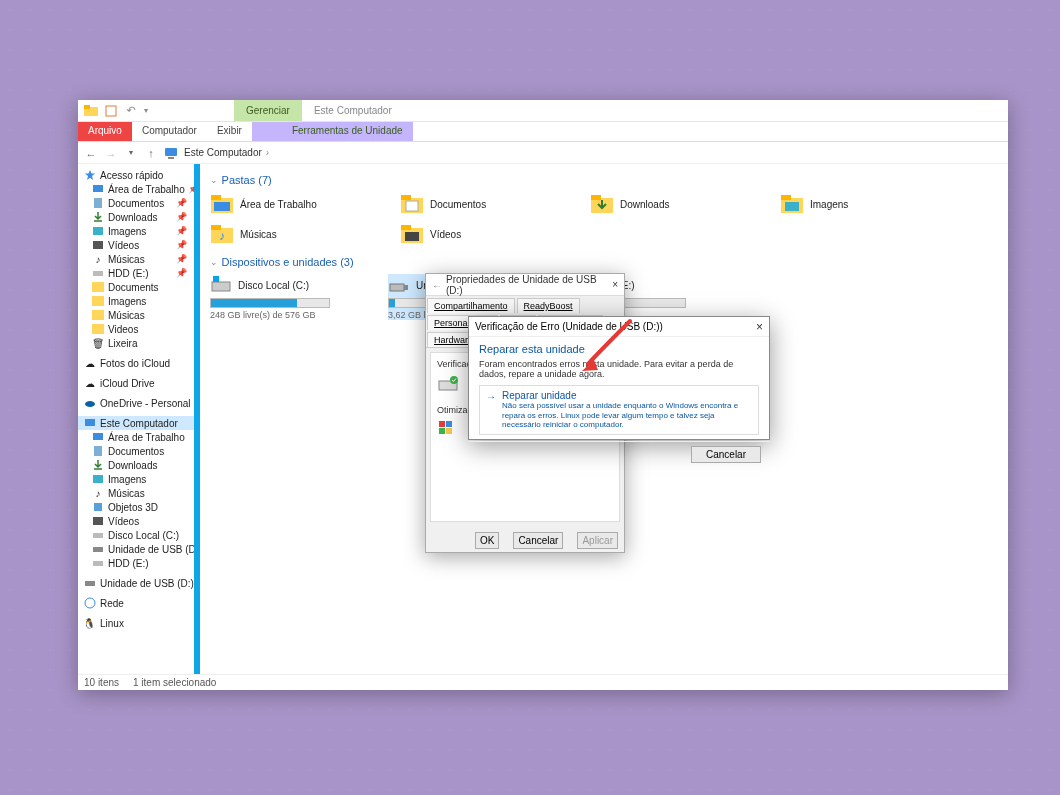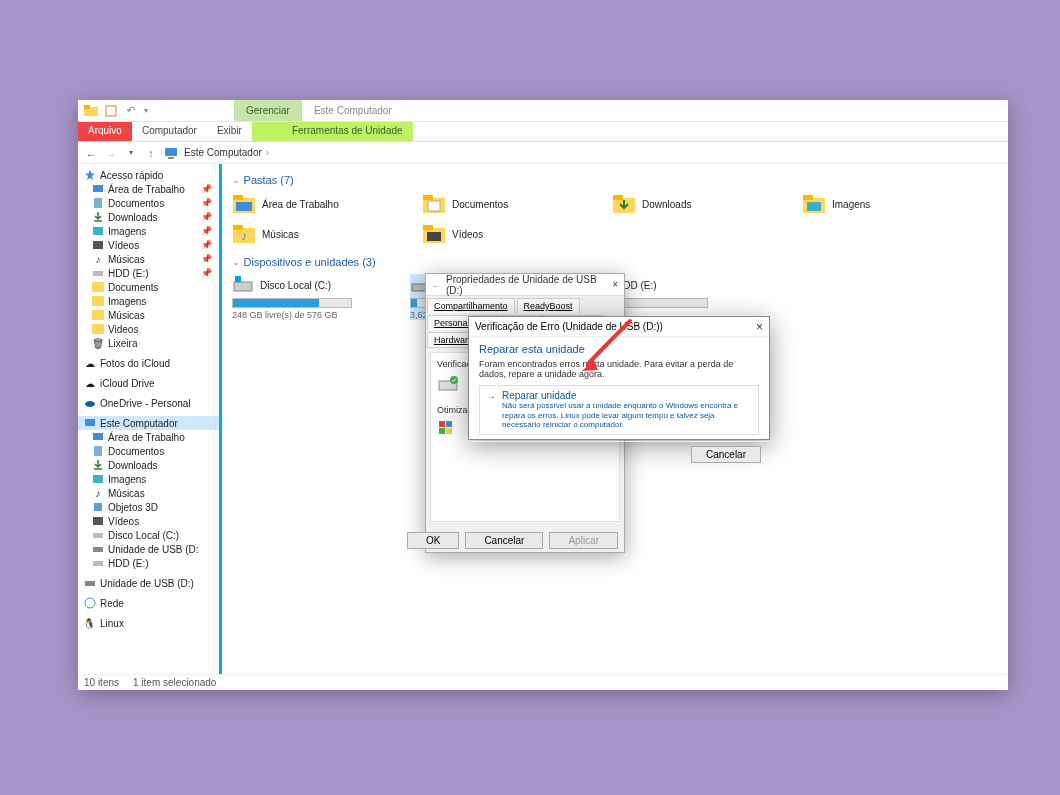--- a/index.html
+++ b/index.html
@@ -41,37 +41,37 @@
 .ribbon {
   height: 20px;
   background:#fff;
   display:flex; align-items:stretch;
   border-bottom: 1px solid #ddd;
 }
 .ribbon .rt {
   padding:3px 10px; font-size:10px; color:#444; cursor:default;
 }
 .ribbon .rt.file { background:#ef4444; color:#fff; }
-.ribbon .rt.tool { background:#bef264; color:#3a5c1e;padding-left:40px; }
+.ribbon .rt.tool { background:#c4b5fd; color:#3a5c1e;padding-left:40px; }
 
 
 .addressrow {
   height: 22px;
   display:flex; align-items:center; gap:6px;
   padding: 0 6px;
   border-bottom: 1px solid #eee;
 }
 .nav-arrow { width:14px; height:14px; color:#666; display:flex;align-items:center;justify-content:center; }
 .breadcrumb { display:flex; align-items:center; gap:4px; font-size:10px; color:#333; }
 .breadcrumb .sep { color:#999; }
 .bc-icon { width:14px; height:14px; }
 
 
 .body { display:flex; height: calc(100% - 22px - 20px - 22px - 16px); }
-.sidebar { width: 144px; border-right:3px solid #0ea5e9; padding:4px 0; overflow:hidden; }
+.sidebar { width: 122px; border-right:6px solid #0ea5e9; padding:4px 0; overflow:hidden; }
 .sidebar .item { display:flex; align-items:center; gap:4px; padding:1px 6px 1px 14px; font-size:10px; color:#222; white-space:nowrap; }
 .sidebar .item.top { padding-left:6px; font-weight:normal; }
 .sidebar .item .pin { margin-left:auto; color:#888; font-size:9px; }
 .sidebar .item.selected { background:#cde8ff; }
 .sidebar .spacer { height:6px; }
 .sb-ico { width:12px; height:12px; display:inline-flex; align-items:center; justify-content:center; flex-shrink:0; }
 
 .content { flex:1; padding:6px 10px; position:relative; }
 .section-hdr { color:#1a5fb4; font-size:11px; margin:4px 0 6px 0; display:flex; align-items:center; gap:4px; }
 .section-hdr .chev { color:#888; font-size:9px; }
@@ -101,21 +101,21 @@
 .dlg-props .dlg-title { height:22px; background:#fff; border-bottom:1px solid #ddd; display:flex; align-items:center; padding:0 6px; color:#333; font-size:10px; }
 .dlg-props .dlg-title .x { margin-left:auto; color:#333; }
 .dlg-props .tabs { display:flex; flex-wrap:wrap; background:#f0f0f0; border-bottom:1px solid #ccc; }
 .dlg-props .tabs .t { padding:2px 6px; font-size:9px; border:1px solid #ccc; border-bottom:none; background:#f8f8f8; margin:2px 1px 0 1px;text-decoration:underline; }
 .dlg-props .tabs .t.active { background:#fff; }
 .dlg-props .panel { background:#fff; margin:4px; border:1px solid #ddd; padding:6px; height:170px; }
 .dlg-props .grp-label { font-size:9px; color:#333; margin-bottom:4px; }
 .dlg-props .row { display:flex; gap:6px; align-items:flex-start; margin-bottom:10px; }
 .dlg-props .ico { width:22px; height:22px; flex-shrink:0; }
 .dlg-props .btns { display:flex; gap:6px; justify-content:flex-end; padding:6px; }
-.dlg-props .btn { border:1px solid #aaa; background:#e9e9e9; padding:2px 18px; font-size:10px; }
+.dlg-props .btn { border:1px solid #aaa; background:#e9e9e9; padding:2px 4px; font-size:10px;margin-left:8px; }
 .dlg-props .btn.disabled { color:#999; }
 
 
 .dlg-err {
   position:absolute; top:316px; left:468px; width:302px; height:124px;
   background:#fff; border:1px solid #888; box-shadow:0 6px 24px rgba(0,0,0,0.4);
   font-size:10px;
 }
 .dlg-err .hdr { height:20px; display:flex; align-items:center; padding:0 6px; border-bottom:1px solid #eee; font-size:10px;}
 .dlg-err .hdr .x { margin-left:auto; font-size:12px; color:#333;}

